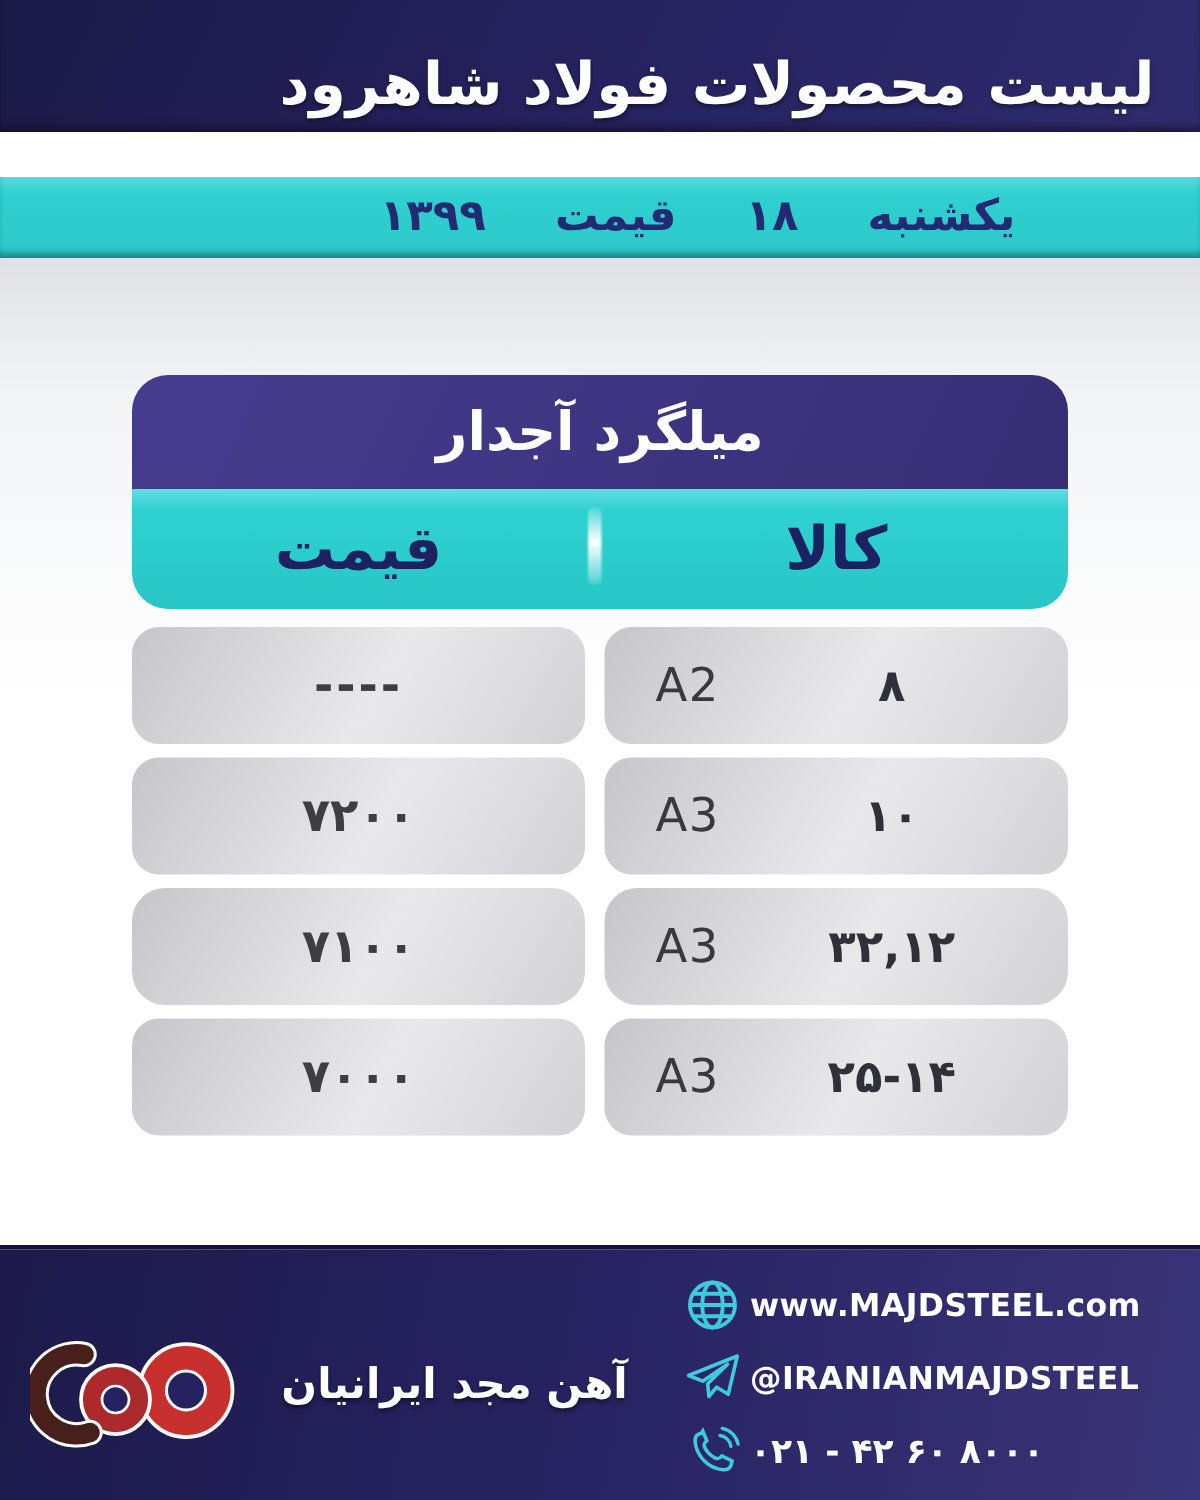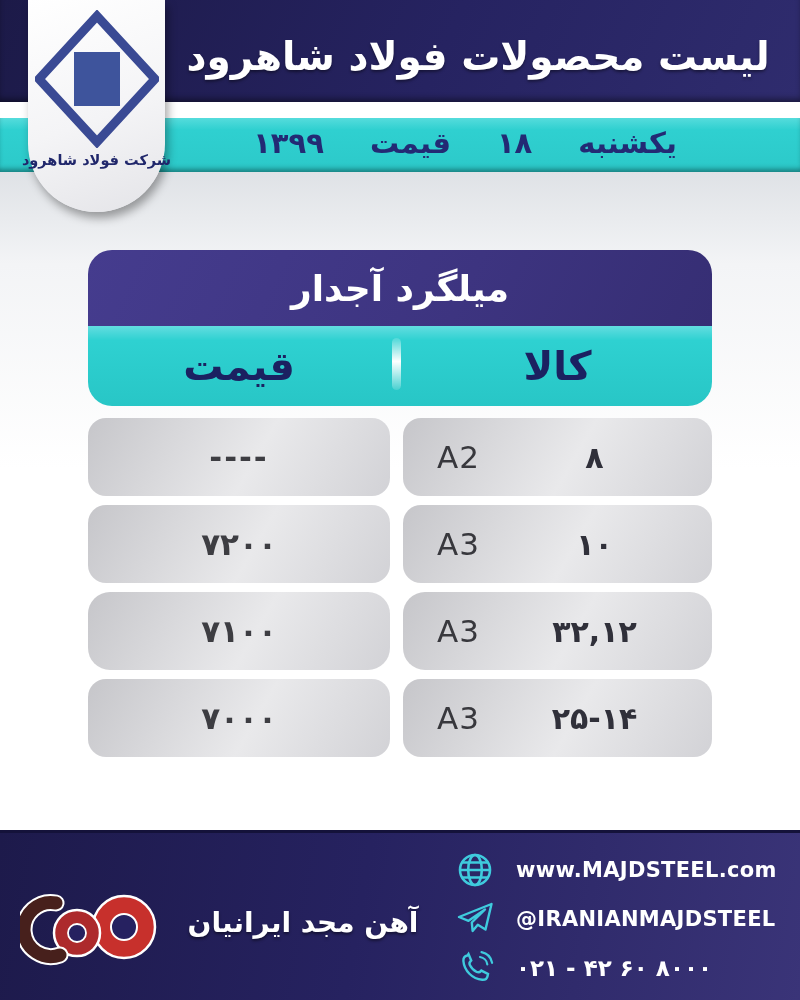--- a/index.html
+++ b/index.html
@@ -10,21 +10,21 @@
     font-family:"DejaVu Sans","Liberation Sans",sans-serif;
     background:#ffffff;
   }
   
   .content-bg {
     position:absolute; left:0; top:172px; width:800px; height:658px;
     background:linear-gradient(180deg,#dfe2e6 0%,#f3f4f6 14%,#ffffff 45%,#ffffff 100%);
   }
   
   .header-bar {
-    position:absolute; left:0; top:0; width:800px; height:102px;
+    position:absolute; left:0; top:0; width:800px; height:88px;
     background:linear-gradient(115deg,#1c1a48 0%,#262361 55%,#2f2c6e 100%);
     box-shadow: inset 0 -5px 6px -2px rgba(0,0,0,.45);
   }
   .page-title {
     position:absolute; left:180px; right:24px; top:0; height:112px;
     display:flex; align-items:center; justify-content:center;
     color:#ffffff; font-size:39px; font-weight:700; letter-spacing:.5px;
     text-shadow:0 2px 3px rgba(0,0,0,.4);
   }
   .date-bar {
@@ -95,21 +95,21 @@
   }
   .majd-logo-mark { position:absolute; left:20px; top:52px; }
   .majd-logo-text {
     position:absolute; left:158px; top:50px; width:290px; height:78px;
     display:flex; align-items:center; justify-content:center;
     color:#ffffff; font-size:28px; font-weight:700; white-space:nowrap;
     text-shadow:0 2px 3px rgba(0,0,0,.45);
   }
   .contacts { position:absolute; right:14px; top:16px; width:332px;
     display:flex; flex-direction:column; gap:7px; }
-  .contact-row { display:flex; align-items:center; gap:20px; cursor:pointer; }
+  .contact-row { display:flex; align-items:center; gap:4px; cursor:pointer; }
   .contact-icon { width:42px; height:42px; flex:0 0 42px; display:flex;
     align-items:center; justify-content:center; }
   .contact-text { color:#ffffff; font-weight:700; font-size:21px; letter-spacing:.3px;
     white-space:nowrap; }
   .contact-phone .contact-text { font-size:23px; letter-spacing:2px; }
 </style>
 </head>
 <body>
 
 <div class="page">
@@ -121,27 +121,20 @@
 
   <div class="date-bar">
     <div class="date-words" dir="rtl">
       <span>یکشنبه</span>
       <span>۱۸</span>
       <span>قیمت</span>
       <span>۱۳۹۹</span>
     </div>
   </div>
 
-  <div class="company-badge">
-    <svg width="124" height="138" viewBox="0 0 124 138">
-      <polygon points="62,6 120,69 62,132 4,69" fill="none" stroke="#3a4a94" stroke-width="9"></polygon>
-      <rect x="39" y="42" width="46" height="54" fill="#3e549c"></rect>
-    </svg>
-    <div class="company-badge-label" dir="rtl">شرکت فولاد شاهرود</div>
-  </div>
 
   <div class="table-title-bar">
     <span dir="rtl">میلگرد آجدار</span>
   </div>
   <div class="column-header-bar">
     <div class="column-header-price" dir="rtl">قیمت</div>
     <div class="column-divider"></div>
     <div class="column-header-product" dir="rtl">کالا</div>
   </div>
 

